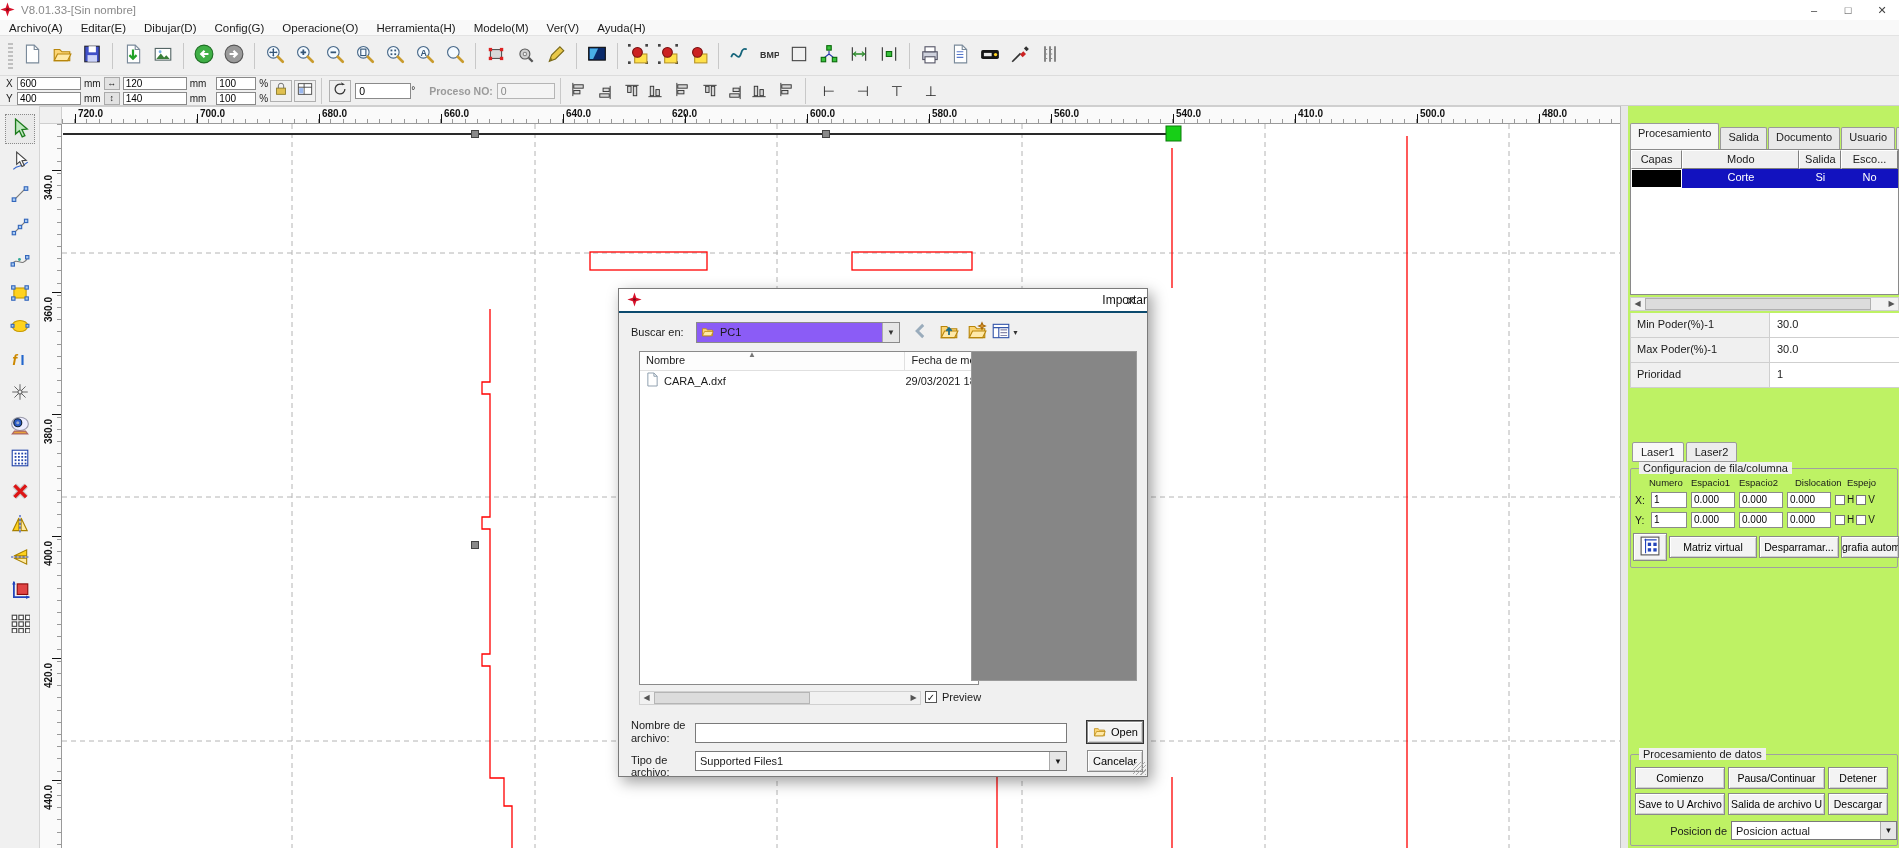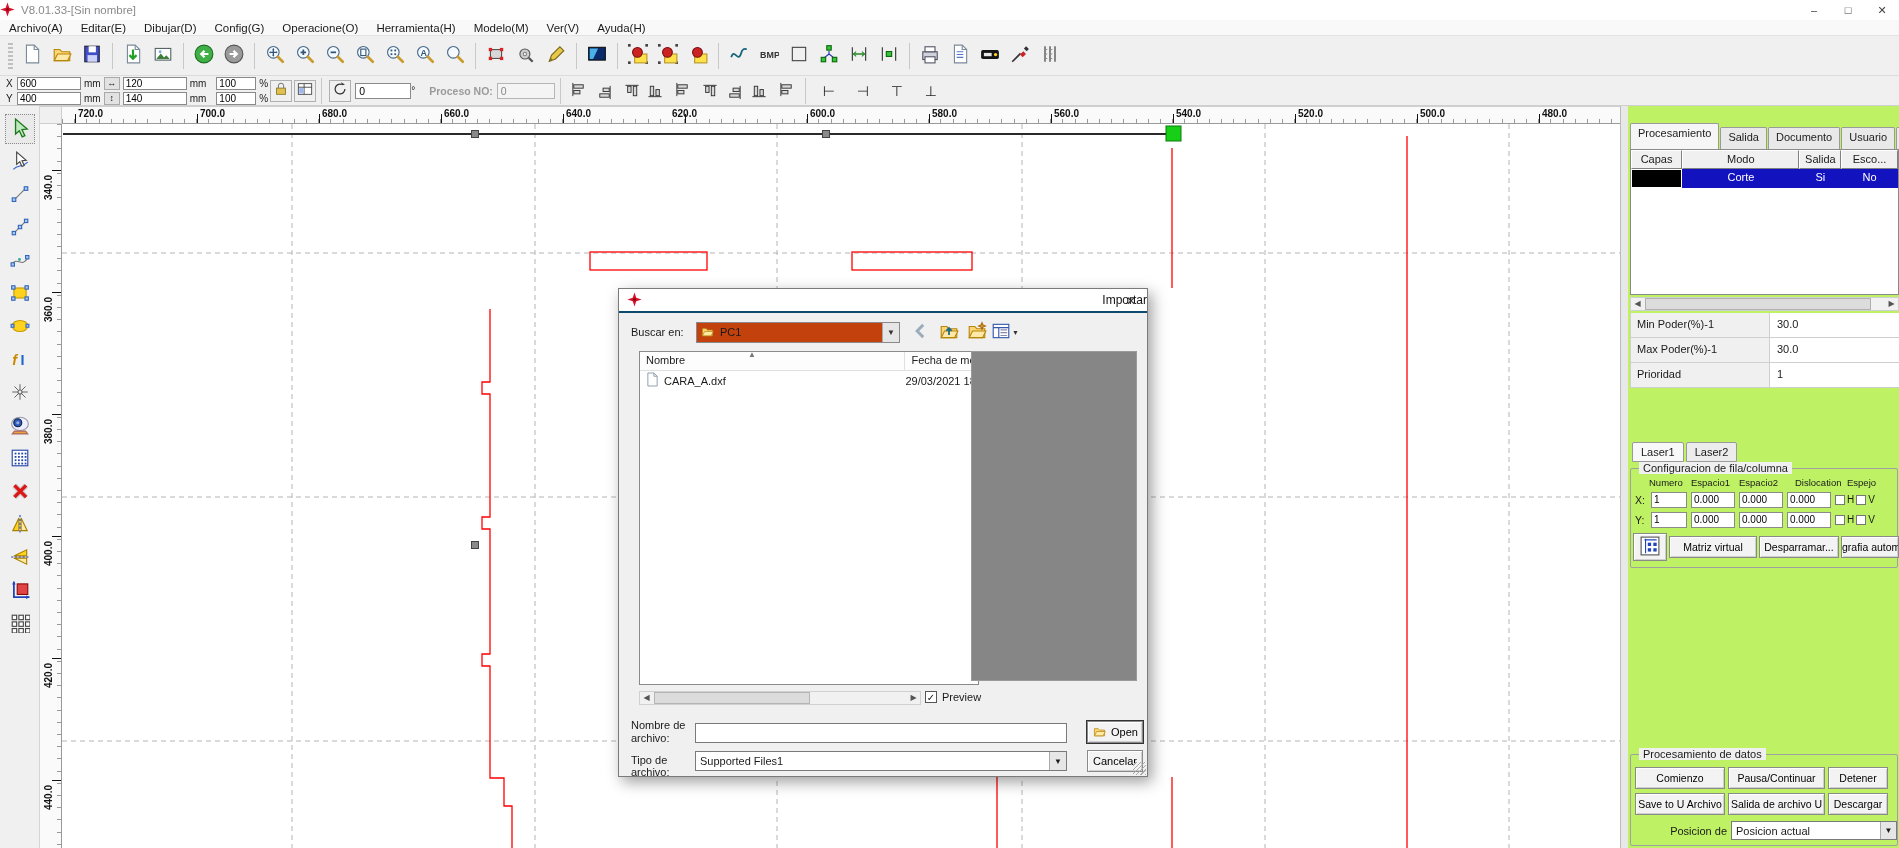--- a/index.html
+++ b/index.html
@@ -53,21 +53,21 @@
   #canvas { left:62px; top:124px; width:1558px; height:724px; background:#ffffff; }
 
   
   #dialog { left:618px; top:288px; width:530px; height:489px; background:#f0f0f0; border:1px solid #7a7a7a; box-shadow:4px 5px 14px rgba(0,0,0,.38); }
   #dlg-title { position:absolute; left:0; top:0; width:100%; height:24px; background:#ffffff; display:flex; align-items:center; padding-left:8px; gap:7px; border-bottom:2px solid #0c4a6e;justify-content:space-between; }
   #dlg-title-text { font-size:12px; color:#111; }
   #dlg-close { position:absolute; right:0; top:0; width:32px; height:23px; border:0; background:transparent; font-size:12px; color:#333; }
   .dlg-label { font-size:11px; color:#1a1a1a; }
   #lookin-row { position:absolute; left:12px; top:32px; width:506px; height:22px; display:flex; align-items:center; }
   #lookin-label { width:65px; }
-  #lookin-combo { width:204px; height:21px; background:#c2410c; border:1px solid #8a8a8a; display:flex; align-items:center; padding-left:3px; gap:5px; }
+  #lookin-combo { width:204px; height:21px; background:#8b5cf6; border:1px solid #8a8a8a; display:flex; align-items:center; padding-left:3px; gap:5px; }
   #lookin-drop { margin-left:auto; width:17px; height:19px; background:#e6e6e6; border-left:1px solid #aaa; font-size:8px; display:flex; align-items:center; justify-content:center; color:#333; }
   #nav-icons { display:flex; margin-left:8px; gap:2px; }
   .navbtn { width:26px; height:22px; background:transparent; border:1px solid transparent; display:flex; align-items:center; justify-content:center; }
   #file-list { position:absolute; left:20px; top:62px; width:340px; height:334px; background:#fff; border:1px solid #8a8a8a; overflow:hidden; }
   #list-header { display:flex; height:19px; border-bottom:1px solid #e0e0e0; background:#fdfdfd; }
   .col-h { font-size:11px; color:#222; padding:2px 0 0 6px; border-right:1px solid #e0e0e0; position:relative; overflow:hidden; white-space:nowrap; }
   #colh-name { width:267px; }
   #colh-date { width:73px; }
   #sort-caret { position:absolute; left:108px; top:-2px; font-size:8px; color:#777; }
   .file-row { display:flex; height:19px; align-items:center; }
@@ -693,21 +693,21 @@
     <span class="hlab" style="left: 610px;">620.0</span>
     <span class="htick" style="left: 745px;"></span>
     <span class="hlab" style="left: 748px;">600.0</span>
     <span class="htick" style="left: 867px;"></span>
     <span class="hlab" style="left: 870px;">580.0</span>
     <span class="htick" style="left: 989px;"></span>
     <span class="hlab" style="left: 992px;">560.0</span>
     <span class="htick" style="left: 1111px;"></span>
     <span class="hlab" style="left: 1114px;">540.0</span>
     <span class="htick" style="left: 1233px;"></span>
-    <span class="hlab" style="left: 1236px;">520.0</span>
+    <span class="hlab" style="left: 1236px;">410.0</span>
     <span class="htick" style="left: 1355px;"></span>
     <span class="hlab" style="left: 1358px;">500.0</span>
     <span class="htick" style="left: 1477px;"></span>
     <span class="hlab" style="left: 1480px;">480.0</span>
   </div>
 <div id="ruler-v" class="abs">
     <span class="vtick" style="top: 46px;"></span>
     <span class="vlab" style="top: 76px;">340.0</span>
     <span class="vtick" style="top: 168px;"></span>
     <span class="vlab" style="top: 198px;">360.0</span>

